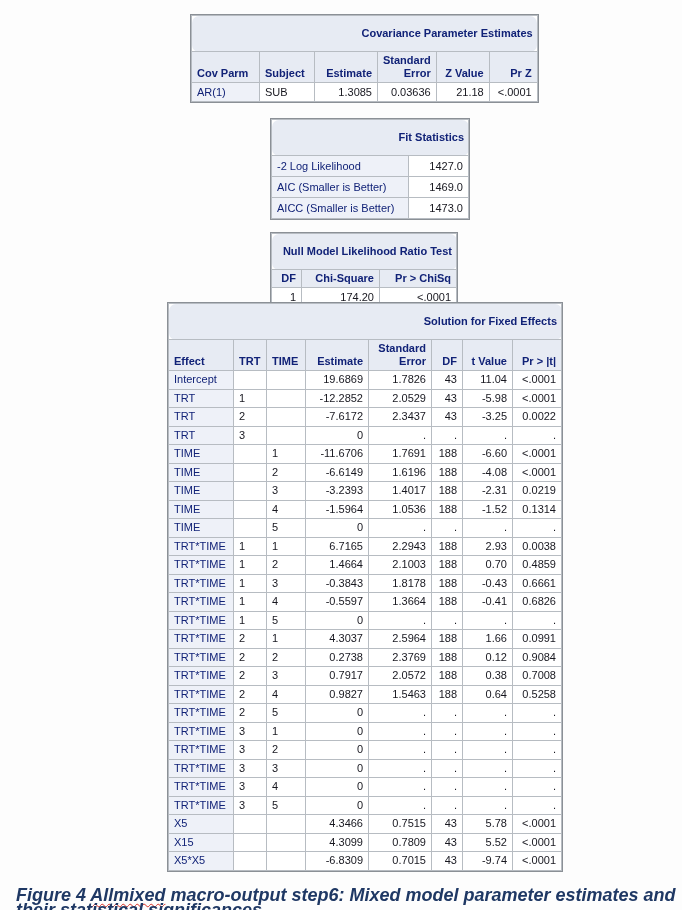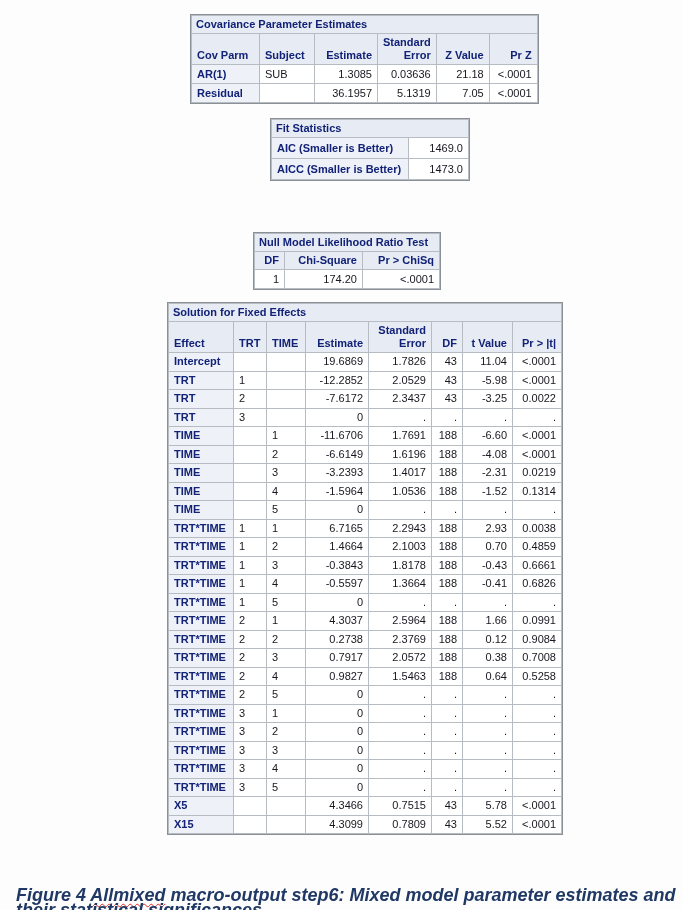--- a/index.html
+++ b/index.html
@@ -14,47 +14,47 @@
     font-family:"Liberation Sans",sans-serif;
   }
   .tbl-wrap{position:absolute;border:1px solid var(--outer-border,#8b9096);background:#fff;}
   .tbl-wrap table{
     border-collapse:collapse;table-layout:fixed;
     font-family:"Liberation Sans",sans-serif;font-size:11px;line-height:13px;
   }
   .tbl-wrap th,.tbl-wrap td{border:1px solid var(--border,#b7bcc2);}
   .title-cell{
     background:var(--header-bg,#e7ebf3);color:var(--header-text,#112277);
-    font-weight:700;text-align:left;padding:2px 4px;
+    font-weight:700;text-align:right;padding:11px 4px;border-radius:7px;
   }
   [data-role="colhead"] th{
     background:var(--header-bg,#e7ebf3);color:var(--header-text,#112277);
     font-weight:700;vertical-align:bottom;text-align:right;padding:2px 5px;
   }
   tbody th{
     background:var(--rowheader-bg,#eef1f8);color:var(--header-text,#112277);
-    font-weight:700;text-align:left;white-space:nowrap;overflow:hidden;margin-left:9px;
+    font-weight:400;text-align:left;white-space:nowrap;overflow:hidden;margin-left:9px;
   }
   tbody td{
     background:#fff;color:var(--data-text,#17171f);text-align:right;
     white-space:nowrap;overflow:hidden;
   }
 
   
   .covariance{left:190px;top:14px;}
   .covariance tbody th,.covariance tbody td{padding:2.5px 5px;}
   .covariance [data-role="colhead"] th:nth-child(-n+2){text-align:left;}
   .covariance tbody td:nth-of-type(1){text-align:left;margin-left:36px;}
 
   
   .fit{left:270px;top:118px;}
   .fit tbody th,.fit tbody td{padding:3.5px 5px;}
 
   
-  .nullmodel{left:253px;top:232px;}
+  .nullmodel{left:270px;top:232px;}
   .nullmodel tbody th,.nullmodel tbody td{padding:2.5px 5px;}
 
   
   .fixed{left:167px;top:302px;}
   .fixed tbody th{padding:2px 4px 2.5px 5px;}
   .fixed tbody td{padding:2px 5px 2.5px 5px;}
   .fixed [data-role="colhead"] th:nth-child(-n+3){text-align:left;}
   .fixed tbody td:nth-of-type(1),.fixed tbody td:nth-of-type(2){text-align:left;}
 
   .figure-caption{
@@ -98,44 +98,40 @@
       </thead>
       <tbody>
           <tr>
             <th>AR(1)</th>
             <td>SUB</td>
             <td>1.3085</td>
             <td>0.03636</td>
             <td>21.18</td>
             <td>&lt;.0001</td>
           </tr>
-          <tr>
-            <th>Residual</th>
-            <td></td>
-            <td>36.1957</td>
-            <td>5.1319</td>
-            <td>7.05</td>
-            <td>&lt;.0001</td>
-          </tr>
         </tbody>
     </table>
   </div>
 
   <div class="tbl-wrap fit">
     <table>
       <colgroup>
         <col style="width:137px">
           <col style="width:60px">
       </colgroup>
       <thead>
         <tr>
           <th class="title-cell" colspan="2">Fit Statistics</th>
         </tr>
       </thead>
       <tbody>
+          <tr>
+            <th>-2 Log Likelihood</th>
+            <td>1427.0</td>
+          </tr>
           <tr>
             <th>AIC (Smaller is Better)</th>
             <td>1469.0</td>
           </tr>
           <tr>
             <th>AICC (Smaller is Better)</th>
             <td>1473.0</td>
           </tr>
         </tbody>
     </table>
@@ -449,20 +445,30 @@
           <tr>
             <th>X15</th>
             <td></td>
             <td></td>
             <td>4.3099</td>
             <td>0.7809</td>
             <td>43</td>
             <td>5.52</td>
             <td>&lt;.0001</td>
           </tr>
+          <tr>
+            <th>X5*X5</th>
+            <td></td>
+            <td></td>
+            <td>-6.8309</td>
+            <td>0.7015</td>
+            <td>43</td>
+            <td>-9.74</td>
+            <td>&lt;.0001</td>
+          </tr>
         </tbody>
     </table>
   </div>
 
   <div class="figure-caption">
     <span>Figure 4 </span><span class="misspelled">Allmixed</span><span> macro-output step6: Mixed model parameter estimates and their statistical significances</span>
   </div>
 
 </div>
 

